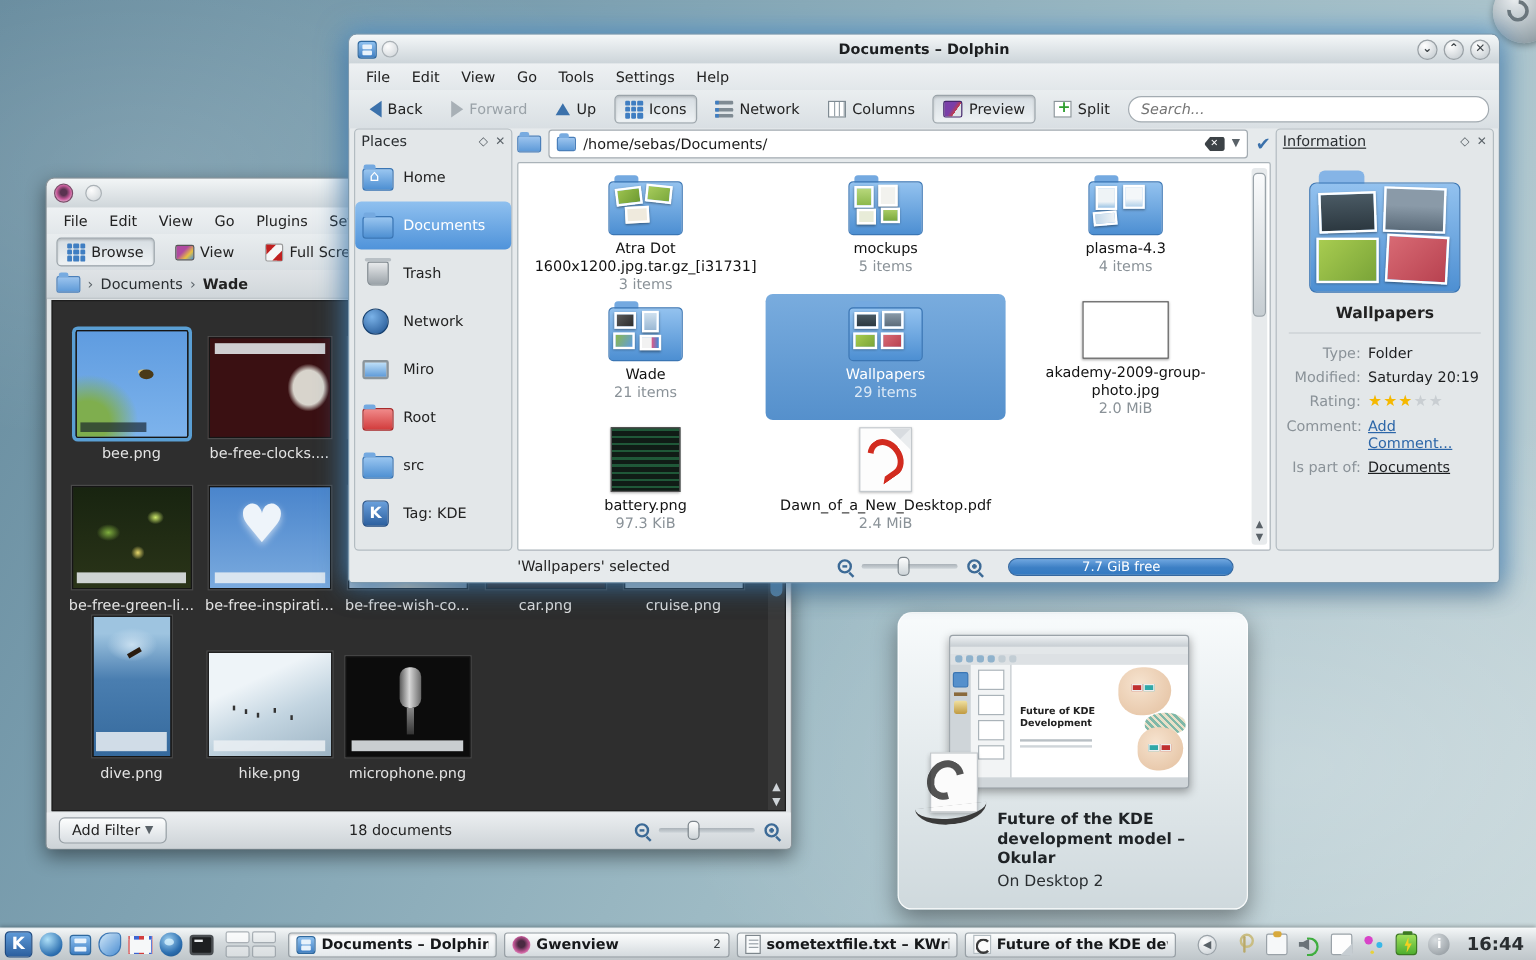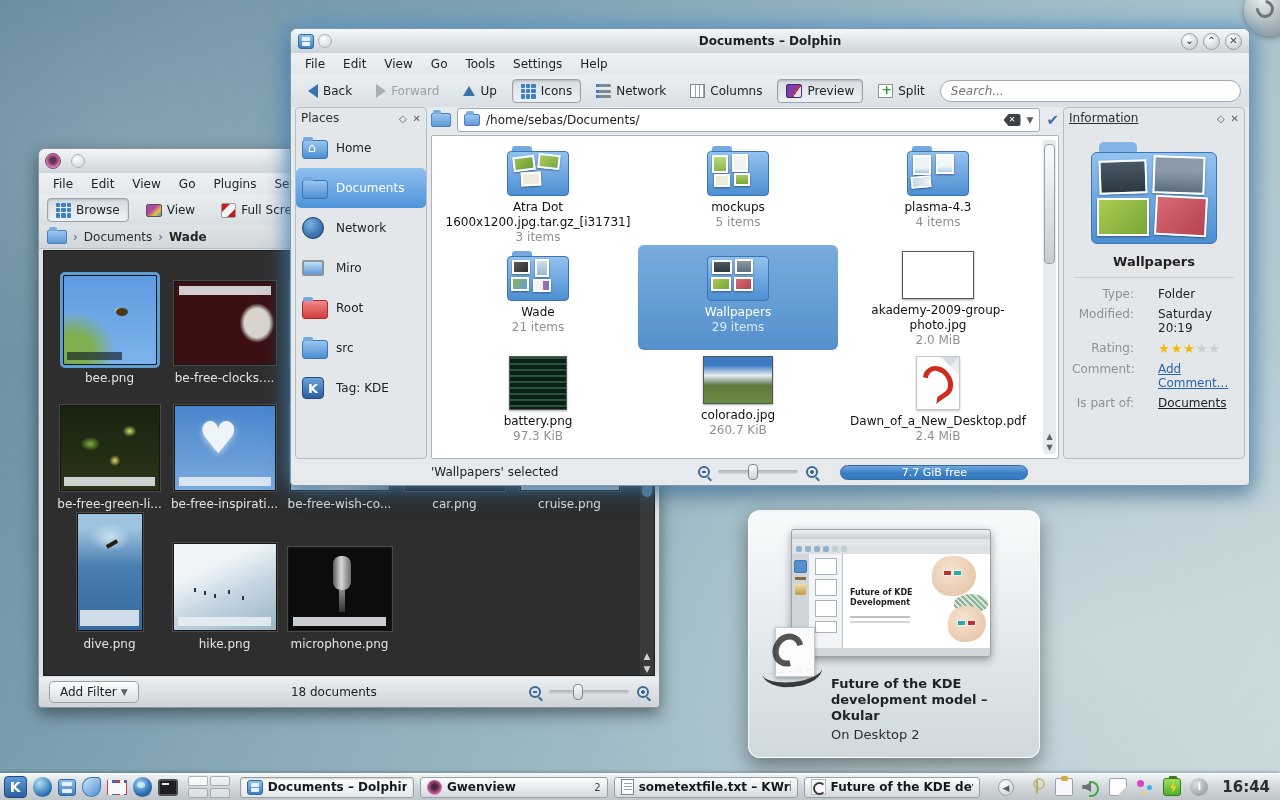--- a/index.html
+++ b/index.html
@@ -129,21 +129,21 @@
   .vscroll { position:absolute; right:2px; top:4px; bottom:4px; width:13px; background:#e7eaec; border-radius:3px; }
   .vscroll .vthumb { position:absolute; left:1px; top:4px; width:11px; height:120px; border-radius:4px; background:linear-gradient(#fafbfc,#c6cdd2); border:1px solid #9aa3a9; }
   .vscroll .varr { position:absolute; left:0; width:13px; height:11px; font-size:8px; text-align:center; color:#5a6268; line-height:11px; }
   .statusbar { position:absolute; left:140px; right:8px; bottom:2px; height:22px; display:flex; align-items:center; }
   .capbar { width:188px; height:15px; border-radius:8px; border:1px solid #3568a0; background:linear-gradient(#6fa6e0,#3c7fc4 55%,#347ac2); color:#fff; text-align:center; line-height:14px; font-size:11px; }
   .info { right:4px; top:78px; width:182px; bottom:26px; left:auto; }
   .bigfolder { position:relative; width:126px; height:102px; margin:14px auto 4px; }
   .bigfolder .ftab { position:absolute; top:0; left:8px; width:38px; height:14px; background:#85b4e6; border-radius:5px 5px 0 0; }
   .bigfolder .fbody { position:absolute; top:10px; left:0; right:0; bottom:0; background:linear-gradient(#93c2ef,#4d8fd2); border:1px solid #3b76b4; border-radius:6px; }
   .ititle { text-align:center; font-weight:bold; font-size:13px; margin:10px 0 8px; }
-  .irow { display:flex; gap:24px; padding:3px 8px; }
+  .irow { display:flex; gap:6px; padding:3px 8px; }
   .ilab { width:62px; text-align:right; color:#8a9298; flex:0 0 auto; }
   .ival { color:#1c1e20; }
   .ilink { color:#2c66a8; text-decoration:underline; }
   .iulink { color:#1c1e20; text-decoration:underline; font-weight:500; }
   .stars span { font-size:13px; letter-spacing:1px; }
   .st-on { color:#f5b800; } .st-off { color:#c9ced2; }
   .hr { height:1px; background:#c9ced2; margin:6px 10px; }
 
   
   .popup { position:absolute; left:748px; top:510px; width:292px; height:248px; border-radius:12px; z-index:2;
@@ -479,20 +479,26 @@
         <span>Home</span>
       </div>
       <div class="pitem sel">
         <span class="picon">
             <span class="pfolder" style="display:block"></span>
           </span>
         <span>Documents</span>
       </div>
       <div class="pitem">
         <span class="picon">
+            <span class="ptrash" style="display:block"></span>
+          </span>
+        <span>Trash</span>
+      </div>
+      <div class="pitem">
+        <span class="picon">
             <span class="pglobe" style="display:block"></span>
           </span>
         <span>Network</span>
       </div>
       <div class="pitem">
         <span class="picon">
             <span class="pcomp" style="display:block"></span>
           </span>
         <span>Miro</span>
       </div>
@@ -598,26 +604,20 @@
                 radial-gradient(20px 30px at 12% 45%, #4a7a3a 40%, rgba(0,0,0,0) 70%),
                 linear-gradient(#b8b4ac 20%,#cfcbc2 55%,#8a8residual,#9a958c)"></span>
             <span class="nm" style="max-width:170px">akademy-2009-group-photo.jpg</span>
             <span class="in">2.0 MiB</span>
           </div>
           <div class="ftile">
             <span class="imgthumb" style="width:58px;height:54px;background:
                 repeating-linear-gradient(rgba(60,200,120,.35) 0 2px, rgba(10,20,16,0) 2px 6px), #101c16"></span>
             <span class="nm">battery.png</span>
             <span class="in">97.3 KiB</span>
-          </div>
-          <div class="ftile">
-            <span class="imgthumb" style="width:70px;height:48px;background:
-                linear-gradient(#3c7ac2 18%, #e8edf0 40%, #9aa8a0 52%, #5c7a3c 62%, #6d8a46)"></span>
-            <span class="nm">colorado.jpg</span>
-            <span class="in">260.7 KiB</span>
           </div>
           <div class="ftile">
             <span class="pdfpage">
                 <i class="pdfswoosh"></i>
               </span>
             <span class="nm">Dawn_of_a_New_Desktop.pdf</span>
             <span class="in">2.4 MiB</span>
           </div>
         </div>
         <div class="vscroll">

